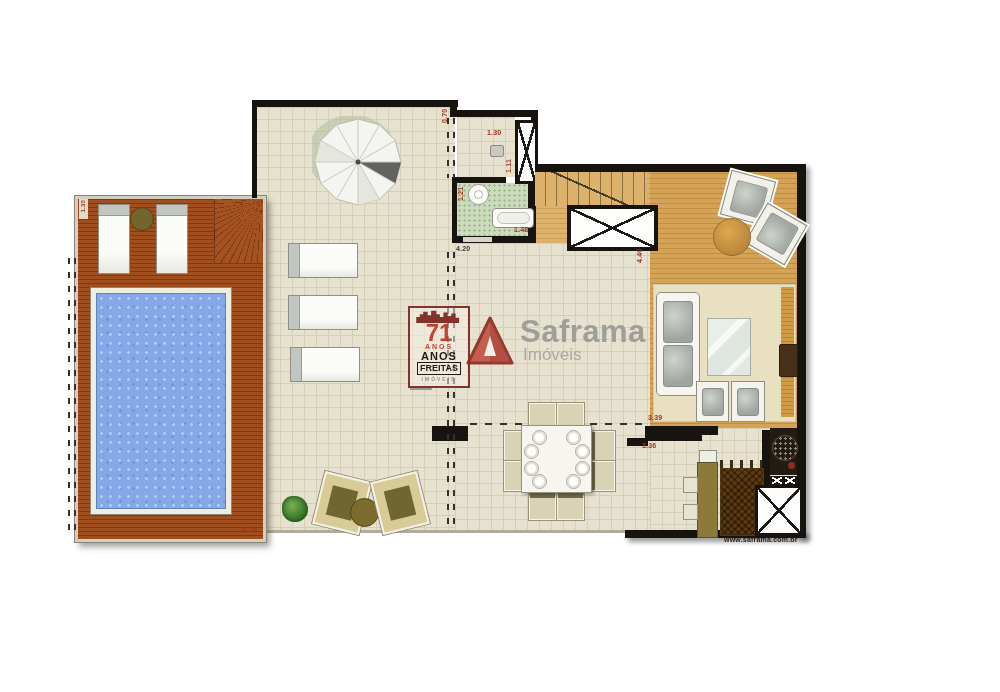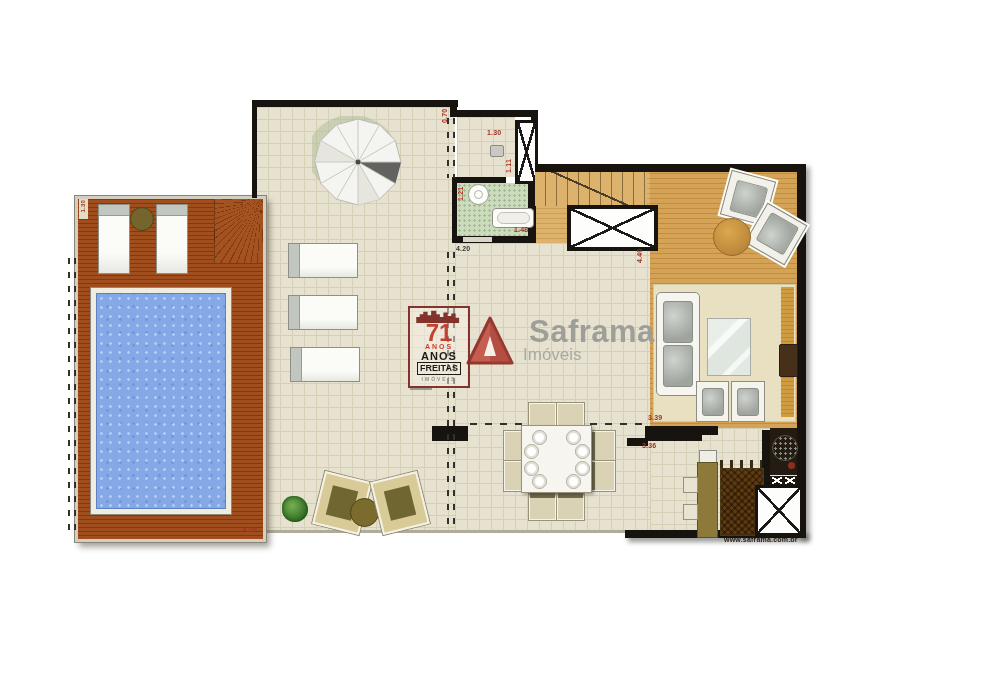--- a/index.html
+++ b/index.html
@@ -41,21 +41,21 @@
          box-shadow:inset 0 0 0 2px #e4e2d8;}
   .sofa-c{position:absolute;background:radial-gradient(circle at 35% 35%,#cfd3cd,#a0a49e 75%);border:1px solid #8b8f89;border-radius:3px;}
   
   .badge{position:absolute;border:2px solid #7d2b24;background:rgba(245,241,231,.55);
          display:flex;flex-direction:column;align-items:center;opacity:.95;}
   .badge .y71{font-size:24px;font-weight:900;color:#c23b2b;line-height:.85;}
   .badge .anos{font-size:7px;font-weight:800;color:#c23b2b;letter-spacing:2px;}
   .badge .nova{font-size:11px;font-weight:900;color:#15120e;letter-spacing:1px;line-height:1.1;}
   .badge .freitas{font-size:9px;font-weight:900;color:#15120e;border:1px solid #15120e;padding:0 2px;line-height:1.2;}
   .badge .imv{font-size:5px;font-weight:700;color:#8d8d86;letter-spacing:2px;margin-top:1px;}
-  .brandname{position:absolute;font-size:31px;font-weight:700;color:#9c9c98;letter-spacing:.5px;opacity:.95;margin-left:9px;}
+  .brandname{position:absolute;font-size:31px;font-weight:700;color:#9c9c98;letter-spacing:.5px;opacity:.95;}
   .brandtype{position:absolute;font-size:17px;color:#a6a6a2;opacity:.95;}
   .siteurl{position:absolute;font-size:7px;font-weight:700;color:#2f2416;letter-spacing:.2px;}
 </style>
 </head>
 <body>
 
 <div id="canvas">
 
   <div class="tile" style="left:256px;top:107px;width:199px;height:425px;"></div>
   <div class="tile" style="left:455px;top:243px;width:195px;height:289px;"></div>

